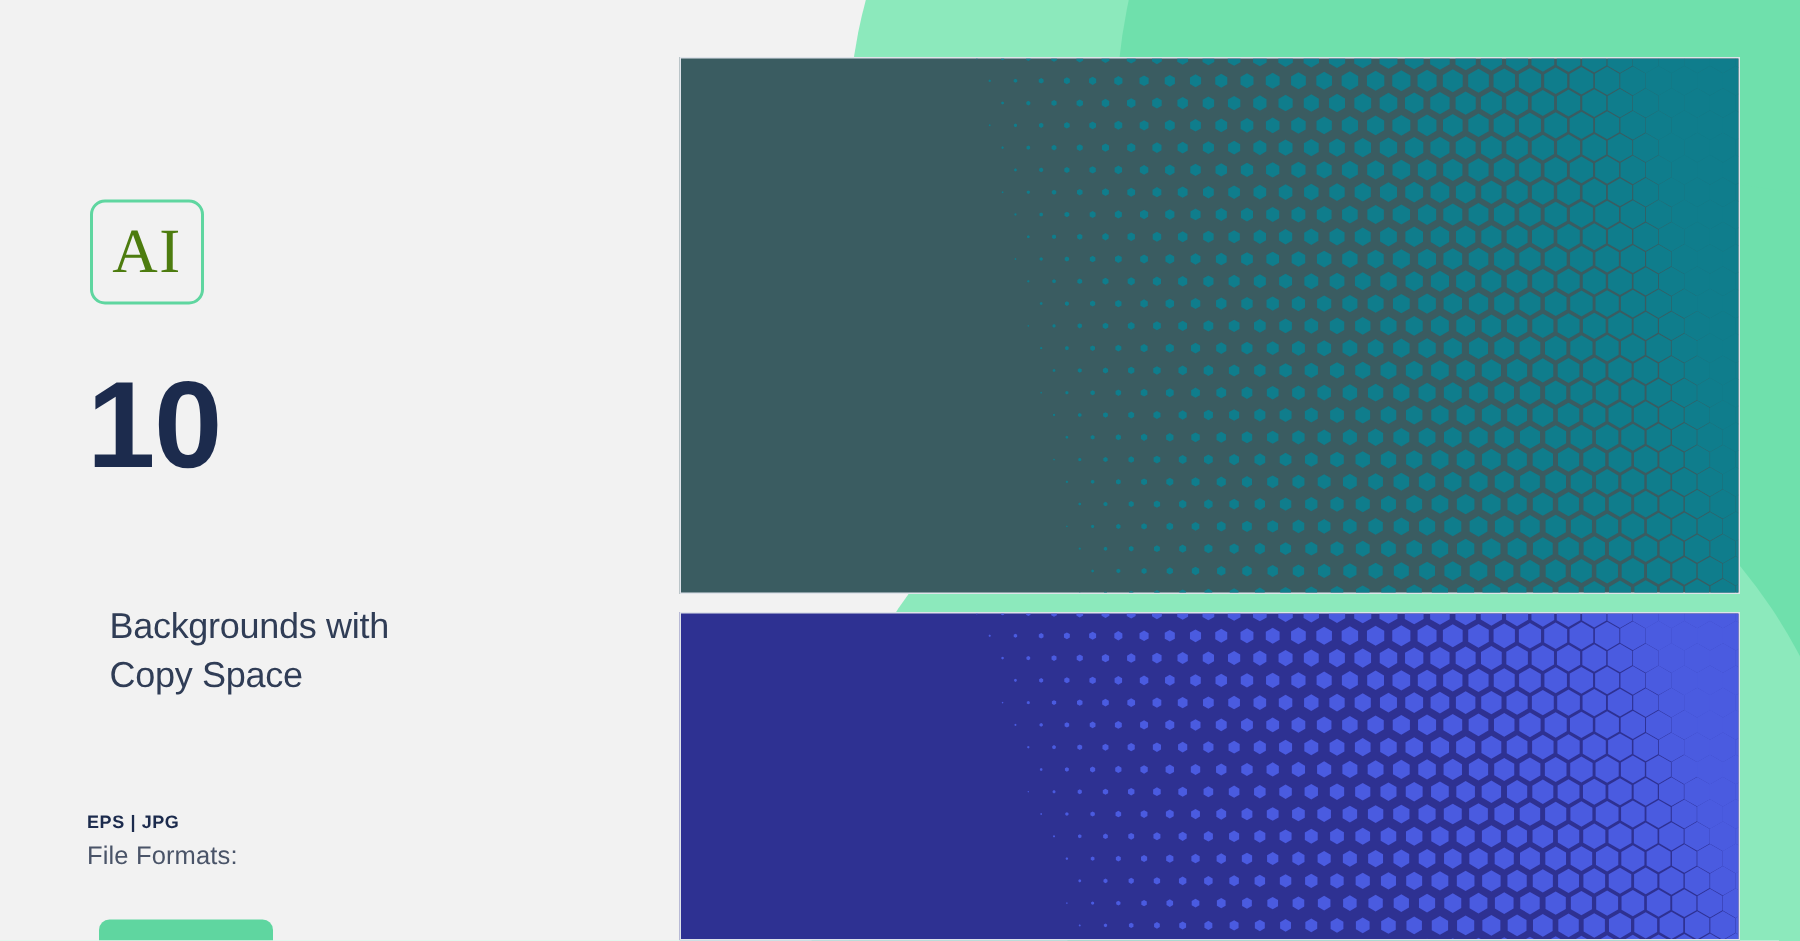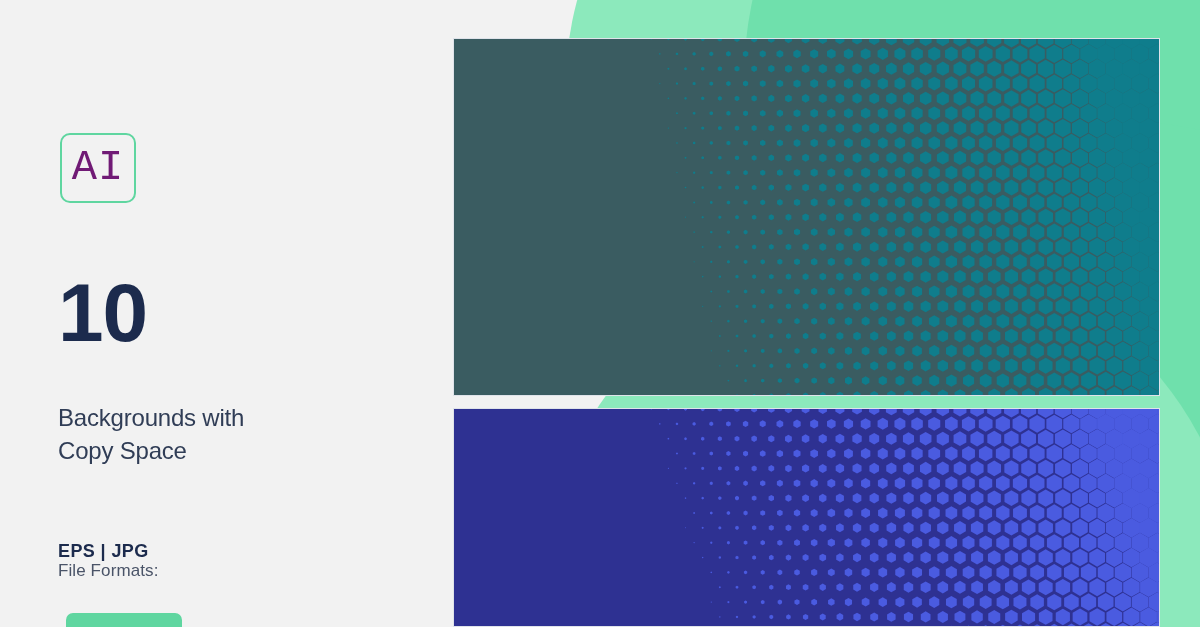--- a/index.html
+++ b/index.html
@@ -78,71 +78,71 @@
     width: 76px;
     height: 70px;
     border: 2.5px solid #5fd6a0;
     border-radius: 10px;
     box-sizing: border-box;
     display: flex;
     align-items: center;
     justify-content: center;
   }
   .ai-badge-text {
-    color: #701a75;
+    color: #4d7c0f;
     font-size: 42px;
     font-weight: 400;
     letter-spacing: 1px;
     line-height: 1;
-    font-family: Liberation Mono, monospace;
+    font-family: Liberation Serif, serif;
   }
   .count {
     position: absolute;
     left: 58px;
-    top: 272px;
+    top: 243px;
     font-size: 82px;
     font-weight: bold;
     color: #1c2b4d;
     line-height: 1;
     letter-spacing: -1px;
   }
   .headline {
     position: absolute;
     left: 58px;
     top: 355px;
     font-size: 35px;
     font-weight: bold;
     color: #1c2b4d;
     line-height: 1.05;
     letter-spacing: -0.3px;
   }
   .subline {
     position: absolute;
-    left: 58px;
+    left: 73px;
     top: 401px;
     font-size: 24px;
     font-weight: normal;
     color: #303d56;
     line-height: 1.38;
     letter-spacing: -0.2px;
   }
   .formats-label {
     position: absolute;
     left: 58px;
     top: 517px;
     font-size: 17px;
     color: #4a5468;
     letter-spacing: 0.1px;
     margin-top: 44px;
   }
   .formats-value {
     position: absolute;
     left: 58px;
     top: 541px;
-    font-size: 18px;
+    font-size: 12px;
     font-weight: bold;
     color: #1c2b4d;
     letter-spacing: 0.4px;
   }
   .cta-button {
     position: absolute;
     left: 66px;
     top: 613px;
     width: 116px;
     height: 40px;

